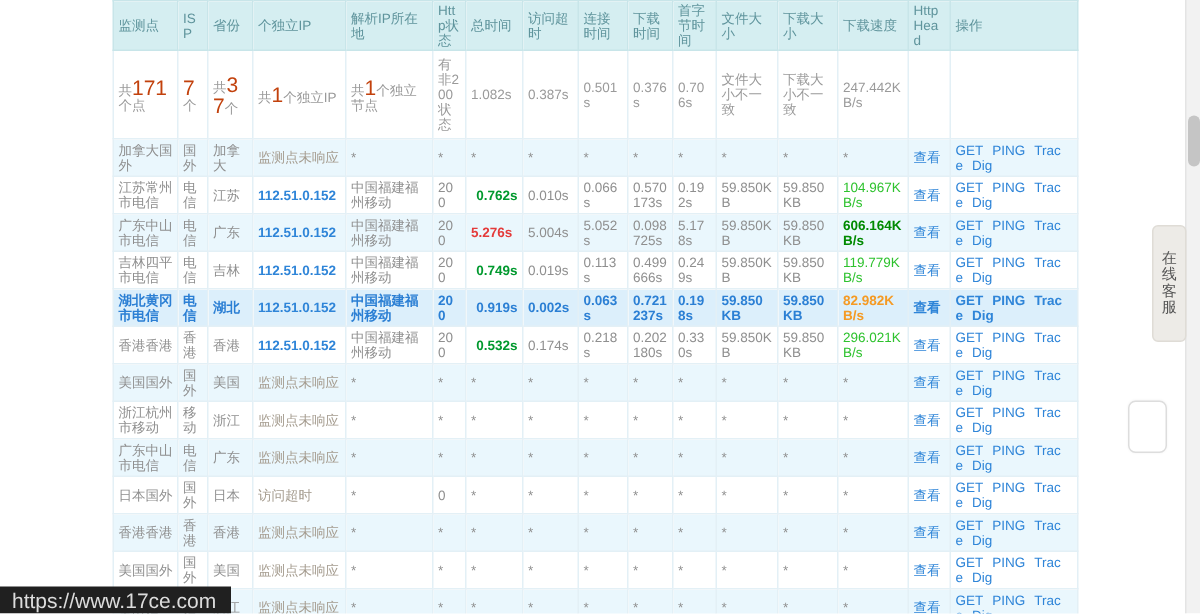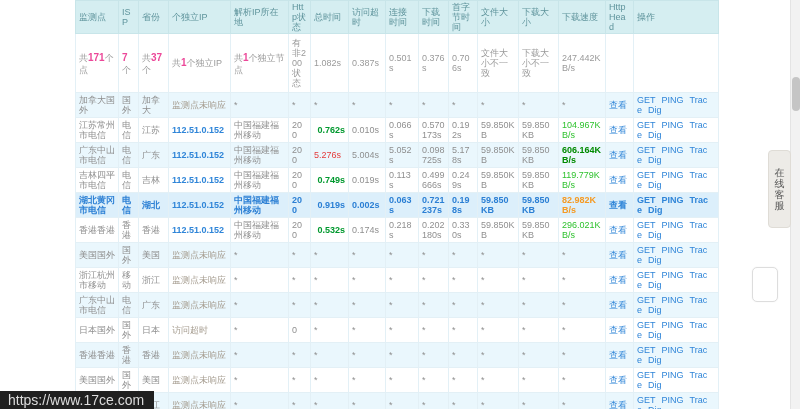--- a/index.html
+++ b/index.html
@@ -21,23 +21,23 @@
     border:1px solid #e3f0f6; padding:2px 3px; line-height:10px;
     vertical-align:middle; text-align:left; overflow:hidden; word-break:break-all;
   }
   thead th {
     background:#d5eef1; color:#5f949c; font-weight:normal;
     border-color:#c8e5e9; height:17px; padding:1px 3px;
   }
   tr.alt { background:#eaf7fd; }
   tr.summary { background:#ffffff; }
   tr.summary td { padding:4px 3px; color:#9a9a9a;margin-left:20px; }
-  .big { color:#ec4899; font-weight:bold; font-size:10px; line-height:14px; }
+  .big { color:#c2410c; font-weight:normal; font-size:14px; line-height:14px; }
   .t-green { color:#00992e; font-weight:bold;text-align:right; }
-  .t-red   { color:#e43b3b; font-weight:normal; }
+  .t-red   { color:#e43b3b; font-weight:bold; }
   .s-bright{ color:#2ec22e; }
   .s-dark  { color:#008a00; font-weight:bold; }
   .s-orange{ color:#f59a23; }
   .nr { color:#a59c8f; }
   a.ip-link { color:#2f85d8; font-weight:bold; text-decoration:none; cursor:pointer; }
   a.lnk { color:#2f85d8; text-decoration:none; cursor:pointer; }
   a.op { margin-right:6px; }
   tr.hl { background:#dcEFfb; }
   tr.hl td { color:#2b7fd4; font-weight:bold; }
   tr.hl td.s-orange { color:#f59a23; }

